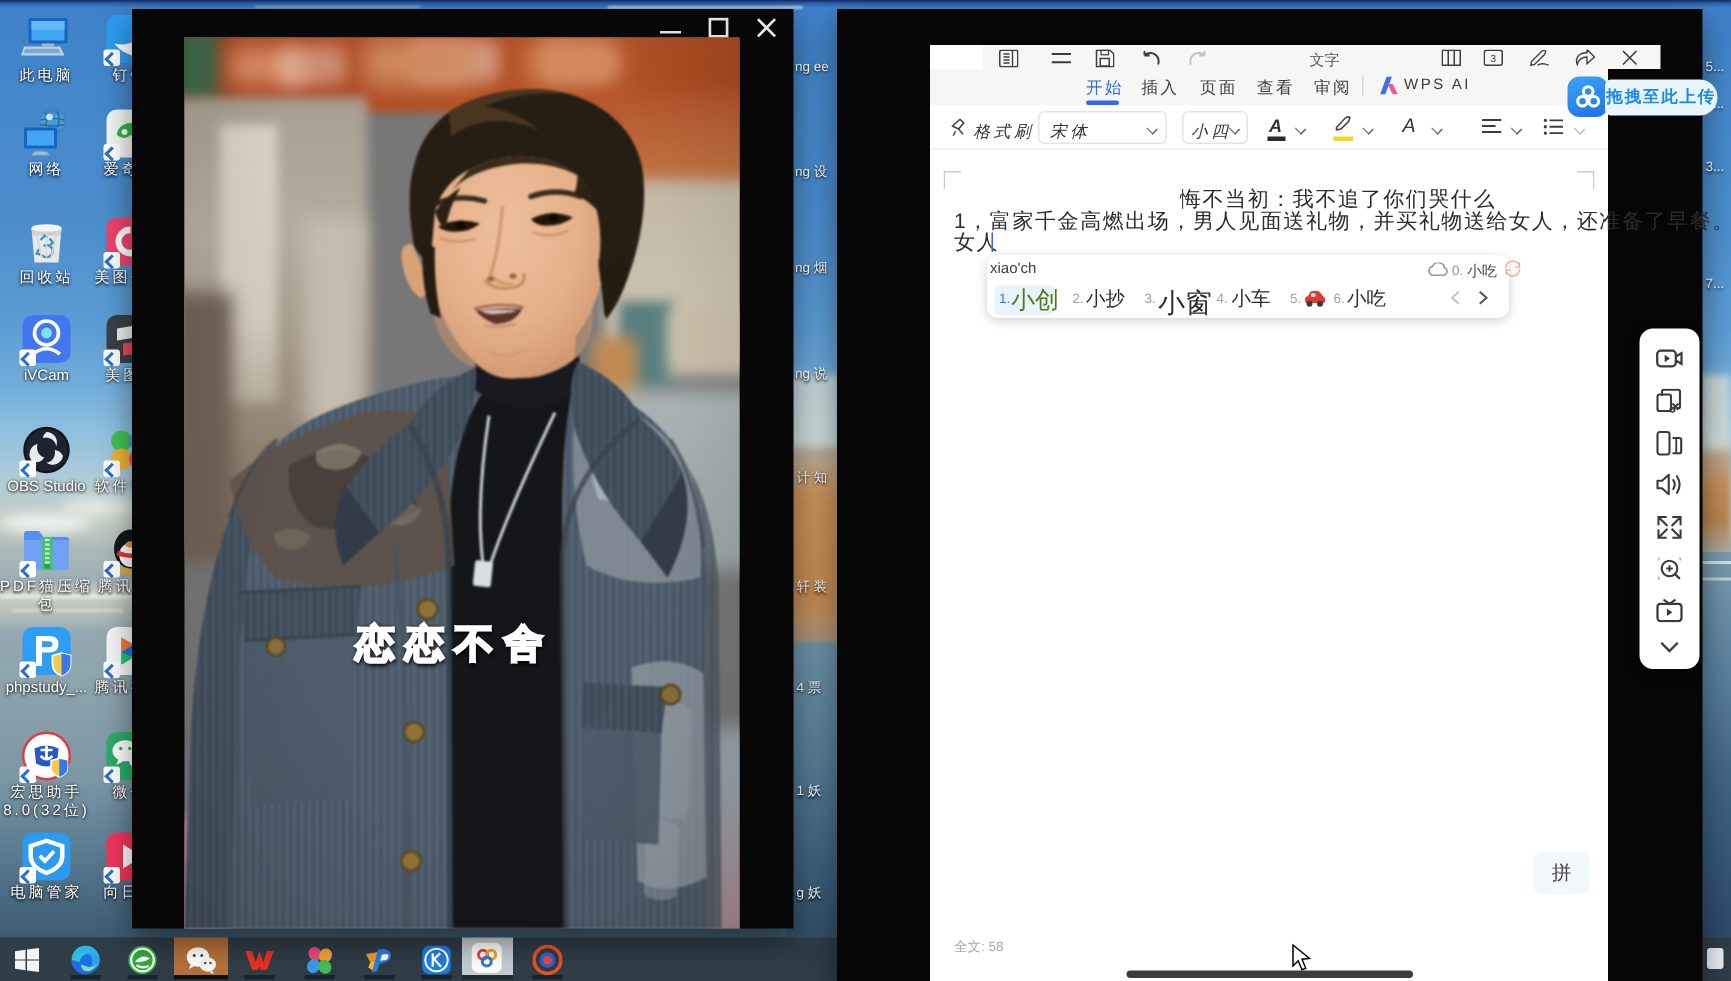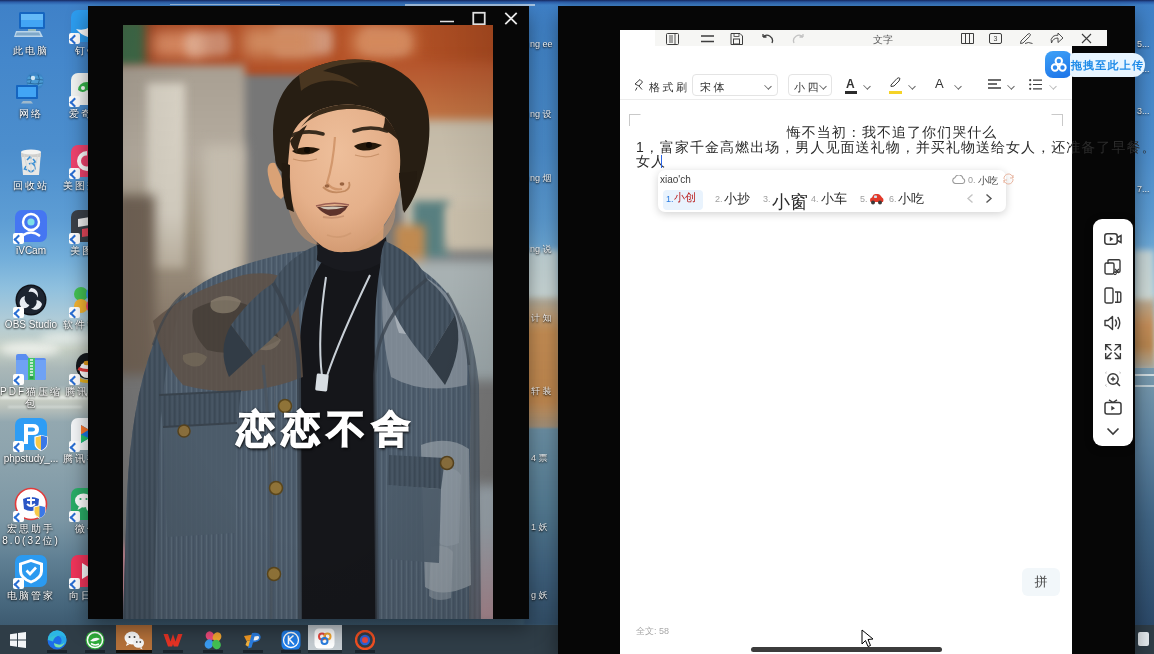--- a/index.html
+++ b/index.html
@@ -50,21 +50,21 @@
   #wwin { left:558px; top:6px; width:577px; height:648px; background:#060606; z-index:20; box-shadow:0 8px 20px rgba(0,0,0,.45); }
   #wtitle { position:absolute; left:0; top:0; width:100%; height:24px; background:#fff; }
   #wtitle .t { position:absolute; left:31px; top:5px; font-size:12px; color:#3a3a3a; }
   .wbtn { position:absolute; top:3px; width:18px; height:18px; color:#333; font-size:12px; text-align:center; line-height:18px; }
   #app { position:absolute; left:62px; top:24px; width:452px; height:624px; background:#fff; }
   #row1 { position:absolute; left:0; top:0; width:452px; height:16px; background:#f6f6f4;margin-left:35px; }
   #row2 { position:absolute; left:0; top:16px; width:452px; height:24px; background:#f6f6f4; }
   #row3 { position:absolute; left:0; top:40px; width:452px; height:30px; background:#fff; border-bottom:1px solid #ececec; }
   .tab { position:absolute; top:5px; font-size:11px; color:#3c3c3c; letter-spacing:1.7px; }
   .ri { position:absolute; }
-  .fmtxt { position:absolute; font-size:11px; color:#333; letter-spacing:2.5px; }
+  .fmtxt { position:absolute; font-size:11px; color:#333; letter-spacing:2.5px;font-style:italic; }
   .chev { position:absolute; width:8px; height:8px; }
   .chev:after { content:""; position:absolute; left:1px; top:1px; width:5px; height:5px; border-right:1.3px solid #666; border-bottom:1.3px solid #666; transform:rotate(45deg) scale(1,.8); }
 
   
   .cjk12 { font-size:14px; color:#2b2b2b; letter-spacing:1.05px; line-height:13px; }
   
   #ime { position:absolute; left:38px; top:140px; width:348px; height:42px; background:#fff; border-radius:7px; box-shadow:0 2px 8px rgba(0,0,0,.18); }
 
   
   #ftool { left:1093px; top:219px; width:40px; height:227px; background:#fff; border-radius:9px; box-shadow:0 2px 8px rgba(0,0,0,.25); z-index:30; }
@@ -431,21 +431,21 @@
         <path d="M190 88 C212 76 244 76 262 92 C248 84 228 82 210 86 C196 89 186 94 178 102 Z" fill="#3a2b1a"></path>
         <path d="M176 50 C196 36 232 30 258 38 C240 36 216 38 200 46 C214 48 228 54 236 62 C216 52 192 54 178 66 Z" fill="#493620"></path>
         <path d="M159 138 Q157 162 164 184 L171 187 Q166 164 167 140 Q163 138 159 138 Z" fill="#241b11"></path>
         <path d="M276 148 L280 186 Q287 180 291 168 Q294 156 294 146 Q284 148 276 148 Z" fill="#241b11"></path>
         <path d="M167 116 Q174 106 184 100 Q176 114 174 128 Q169 124 167 116Z" fill="#2e2114"></path>
         <path d="M262 92 Q272 102 276 116 Q268 108 260 104 Q262 98 262 92Z" fill="#2e2114"></path>
       </svg>
 
       <div style="position:absolute;left:0;top:0;width:370px;height:594px;background:radial-gradient(ellipse at 50% 38%, rgba(0,0,0,0) 55%, rgba(0,0,0,.14) 100%)"></div>
 
-      <div style="position:absolute;left:114px;top:385px;font-size:38px;line-height:38px;font-weight:bold;color:#fff;letter-spacing:7px;-webkit-text-stroke:1.6px #fff;text-shadow:0 0 3px #000,1px 2px 3px #000;white-space:nowrap">恋恋不舍</div>
+      <div style="position:absolute;left:114px;top:385px;font-size:26px;line-height:38px;font-weight:bold;color:#fff;letter-spacing:7px;-webkit-text-stroke:1.6px #fff;text-shadow:0 0 3px #000,1px 2px 3px #000;white-space:nowrap">恋恋不舍</div>
     </div>
   </div>
 
   <div id="wwin" class="abs">
     <div id="app">
       <div id="row1">
         <svg class="ri" style="left:11px;top:3px" width="13" height="12" viewBox="0 0 13 12">
             <rect x=".5" y=".5" width="12" height="11" rx="1" stroke="#3d3d3d" fill="none"></rect>
             <path d="M3 3 h4 M3 5 h4 M3 7 h4 M3 9 h4 M9 1 v10" stroke="#3d3d3d" stroke-width=".9" fill="none"></path>
           </svg>
@@ -474,20 +474,34 @@
         <svg class="ri" style="left:365px;top:3px" width="13" height="11" viewBox="0 0 13 11">
             <path d="M1 8 L8 1 Q10 0 10.5 1.5 L9.5 3.5 L3 10 L.5 10.5 Z" stroke="#3d3d3d" stroke-width=".9" fill="none"></path>
             <path d="M5 10.5 q3 -2 7.5 0" stroke="#3d3d3d" stroke-width=".9" fill="none"></path>
           </svg>
         <svg class="ri" style="left:395px;top:3px" width="14" height="11" viewBox="0 0 14 11">
             <path d="M8 4 Q3 4 1.5 9 Q0 5 3 2.5 Q5 1 8 1.2 V-1 L13 4 L8 8.5 Z" transform="translate(0,1)" stroke="#3d3d3d" stroke-width=".9" fill="none"></path>
           </svg>
         <svg class="ri" style="left:426px;top:3px" width="11" height="11" viewBox="0 0 11 11">
             <path d="M1 1 L10 10 M10 1 L1 10" stroke="#3d3d3d" stroke-width="1.1"></path>
           </svg>
+      </div>
+      <div id="row2">
+        <div class="tab" style="left:104px;color:#2f6be4">开始</div>
+        <div style="position:absolute;left:104px;top:21px;width:22px;height:2.5px;background:#2f6be4;border-radius:2px"></div>
+        <div class="tab" style="left:141px">插入</div>
+        <div class="tab" style="left:180px">页面</div>
+        <div class="tab" style="left:218px">查看</div>
+        <div class="tab" style="left:256px">审阅</div>
+        <div style="position:absolute;left:288px;top:4px;width:1px;height:14px;background:#d8d8d8"></div>
+        <svg class="ri" style="left:299px;top:5px" width="13" height="12" viewBox="0 0 13 12">
+          <path d="M5.5 0 L9 0 L4.5 12 L1 12 Z" fill="#3b6fe8"></path>
+          <path d="M6 5 L9.5 12 L13 12 L9.5 5Z" fill="#e85a9b"></path>
+        </svg>
+        <div class="tab" style="left:316px;font-size:10px">WPS AI</div>
       </div>
       <div id="row3">
         <svg class="ri" style="left:14px;top:9px" width="13" height="12" viewBox="0 0 13 12">
             <path d="M1 5 L6 .5 L8.5 3 L5 7 Z M5 7 L8 10.5 M3 8.5 L1.5 11.5" stroke="#3d3d3d" stroke-width="1" fill="none"></path>
           </svg>
         <div class="fmtxt" style="left:29px;top:10px">格式刷</div>
         <div style="position:absolute;left:72px;top:4px;width:86px;height:22px;border:1px solid #e4e4e4;border-radius:4px"></div>
         <div class="fmtxt" style="left:80px;top:10px">宋体</div>
         <div class="chev" style="left:144px;top:12px"></div>
         <div style="position:absolute;left:168px;top:4px;width:44px;height:22px;border:1px solid #e4e4e4;border-radius:4px"></div>
@@ -532,21 +546,21 @@
         <svg style="position:absolute;left:294px;top:5px" width="14" height="10" viewBox="0 0 14 10">
             <path d="M3.5 8.5 a3 3 0 0 1 -.5 -5.9 a4.2 4.2 0 0 1 8 .9 a2.6 2.6 0 0 1 -.5 5Z" stroke="#9a9a9a" stroke-width="1.1" fill="none"></path>
           </svg>
         <div style="position:absolute;left:310px;top:5px;font-size:9px;color:#9a9a9a">0.</div>
         <div style="position:absolute;left:320px;top:4px;font-size:10px;color:#444">小吃</div>
         <svg style="position:absolute;left:344px;top:3px" width="13" height="12" viewBox="0 0 13 12">
             <path d="M2 6 a4.5 4.5 0 0 1 9 -1 M11 6 a4.5 4.5 0 0 1 -9 1 M11 2 v3 h-3 M2 10 v-3 h3" stroke="#e8b5a0" stroke-width="1" fill="none"></path>
           </svg>
         <div style="position:absolute;left:5px;top:20px;width:40px;height:20px;background:#e9f3fd;border-radius:4px"></div>
         <div style="position:absolute;left:8px;top:24px;font-size:9px;color:#2b7ce0">1.</div>
-        <div style="position:absolute;left:16px;top:20px;font-size:11px;color:#b91c1c">小创</div>
+        <div style="position:absolute;left:16px;top:20px;font-size:16px;color:#4d7c0f">小创</div>
         <div style="position:absolute;left:57px;top:24px;font-size:9px;color:#a0a0a0">2.</div>
         <div style="position:absolute;left:66px;top:20px;font-size:13px;color:#2b2b2b">小抄</div>
         <div style="position:absolute;left:105px;top:24px;font-size:9px;color:#a0a0a0">3.</div>
         <div style="position:absolute;left:114px;top:20px;font-size:18px;color:#2b2b2b">小窗</div>
         <div style="position:absolute;left:153px;top:24px;font-size:9px;color:#a0a0a0">4.</div>
         <div style="position:absolute;left:163px;top:20px;font-size:13px;color:#2b2b2b">小车</div>
         <div style="position:absolute;left:202px;top:24px;font-size:9px;color:#a0a0a0">5.</div>
         <svg style="position:absolute;left:211px;top:23px" width="15" height="12" viewBox="0 0 15 12">
             <path d="M1 7 Q1 4.5 3 4.5 L4 2.5 Q4.5 1 6.5 1 L9 1 Q10.5 1 11.5 2.5 L13 4.5 Q14.5 5 14.5 7 L14 9 L1.5 9 Z" fill="#e23a2a"></path>
             <circle cx="4" cy="9.5" r="2" fill="#3a3a3a"></circle>

